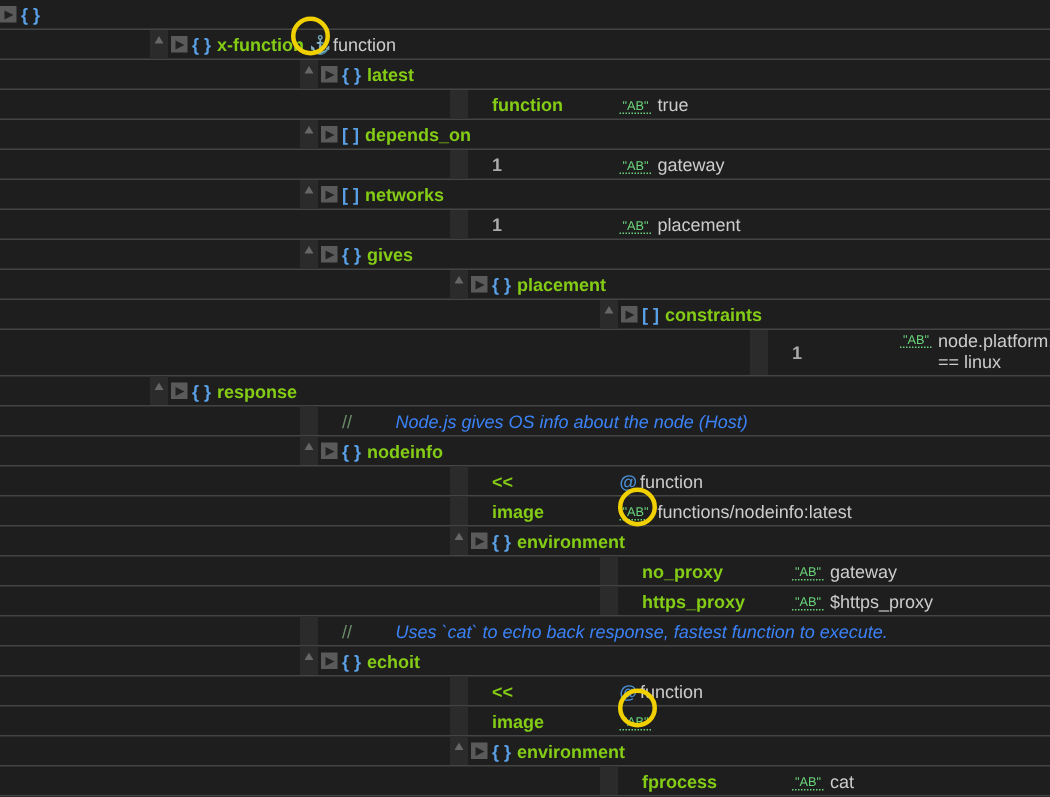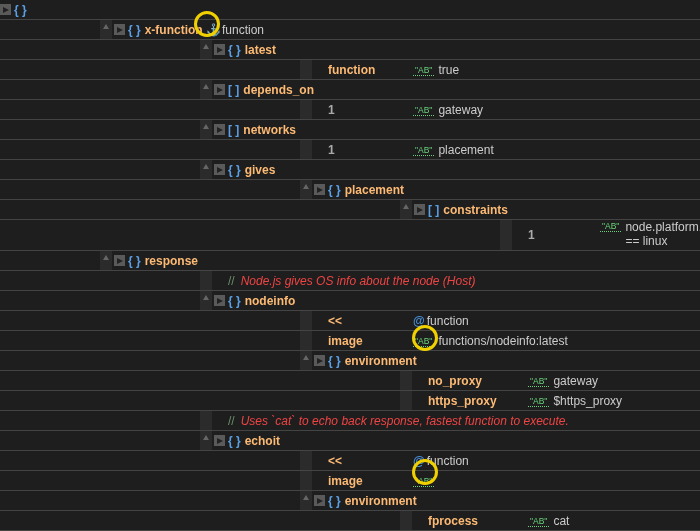--- a/index.html
+++ b/index.html
@@ -27,33 +27,33 @@
     background: #5a5a5a;
     display: inline-flex;
     align-items: center;
     justify-content: center;
     margin-right: 3px;
     flex: 0 0 11px;
   }
   .exp svg { width: 8px; height: 8px; }
   .exp-sp { width: 14px; display: inline-block; flex: 0 0 14px; }
   .brace { color: #5aa0e6; font-weight: bold; margin-right: 4px; }
-  .keyname { color: #fdba74; font-weight: 600; }
+  .keyname { color: #84cc16; font-weight: 600; }
   .idx { color: #aaa; font-weight: 600; }
   .typetag {
     font-size: 8.5px;
     height: 12px;
     line-height: 12px;
     padding: 0 2px;
     color: #6ad27a;
     border-bottom: 1px dotted #6ad27a;
     margin-right: 4px;
   }
   .valtext { color: #ccc; }
-  .comment { color: #ef4444; font-style: italic; }
+  .comment { color: #3b82f6; font-style: italic; margin-left: 23px; }
   .sl { color: #6b8e6b; margin-right: 6px; }
   .gutter {
     width: 12px;
     height: 100%;
     background: #2b2b2b;
     margin-right: 2px;
     flex: 0 0 12px;
     position: relative;
   }
   .gut-up::before {

